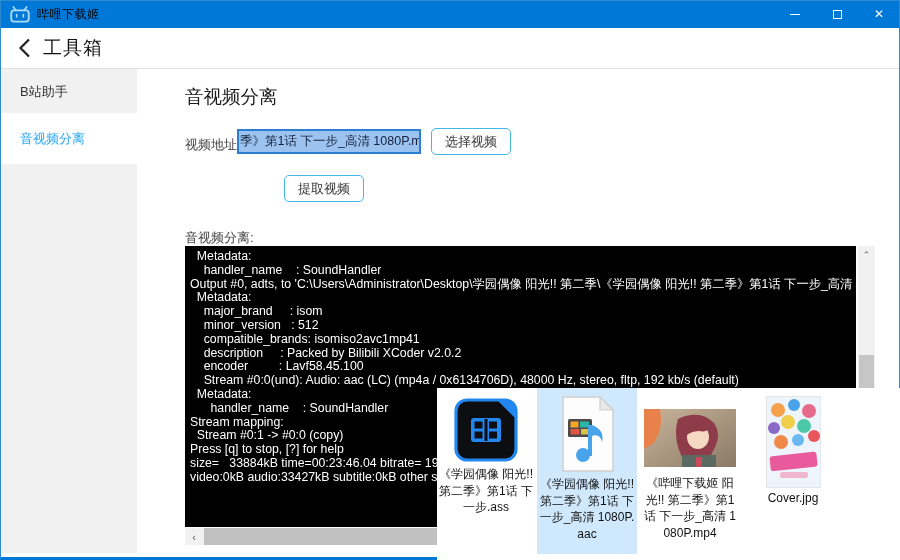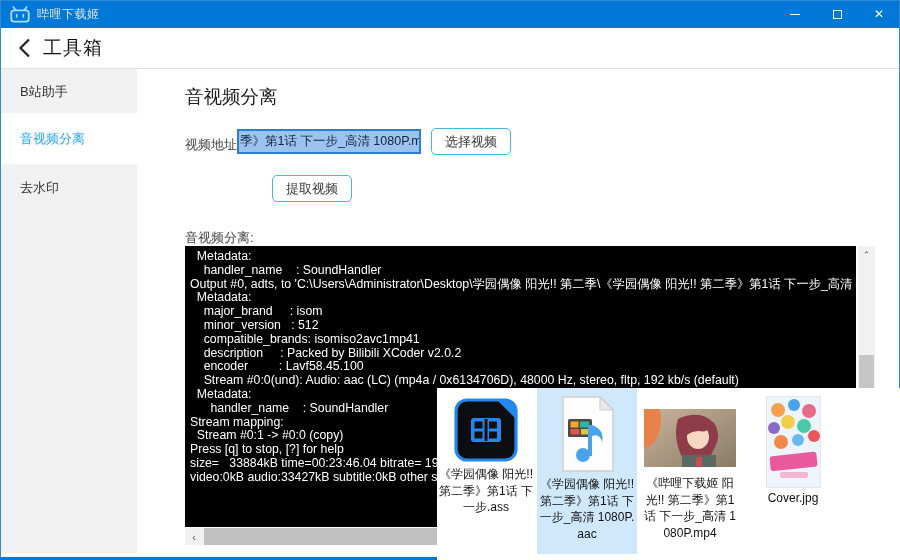--- a/index.html
+++ b/index.html
@@ -14,21 +14,21 @@
   *{margin:0;padding:0;box-sizing:border-box;}
   html,body{background:#555;}
   #window{
     position:relative;width:900px;height:560px;background:#fff;overflow:hidden;
     font-family:"Liberation Sans","DejaVu Sans",sans-serif;color:#222;
   }
   .win-border{position:absolute;inset:0;border:1px solid #2f8ad1;border-bottom:3px solid var(--titlebar);pointer-events:none;z-index:5;}
   
   .titlebar{position:absolute;left:0;top:0;width:900px;height:28px;background:var(--titlebar);display:flex;align-items:center;z-index:2;}
   .tv-icon{margin-left:10px;display:flex;align-items:center;}
-  .app-title{color:#e5e5e5;font-size:12px;margin-left:7px;letter-spacing:.5px;}
+  .app-title{color:#000000;font-size:12px;margin-left:7px;letter-spacing:.5px;}
   .win-controls{position:absolute;right:0;top:0;height:28px;display:flex;}
   .ctrl{width:42px;height:28px;display:flex;align-items:center;justify-content:center;color:#fff;cursor:pointer;}
   .ctrl .min-bar{width:10px;height:1px;background:#fff;display:block;}
   .ctrl .max-box{width:9px;height:9px;border:1px solid #fff;display:block;}
   .ctrl.close{font-size:12px;}
   
   .header{position:absolute;left:0;top:28px;width:900px;height:41px;background:#fff;border-bottom:1px solid #e1e1e1;display:flex;align-items:center;z-index:1;}
   .back-btn{margin-left:18px;display:flex;align-items:center;cursor:pointer;}
   .header-title{font-size:19px;color:#111;margin-left:12px;letter-spacing:1px;}
   
@@ -38,21 +38,21 @@
   .side-item.i1{top:44px;height:51px;background:#fff;color:var(--accent);}
   .side-item.i2{top:95px;height:48px;}
   
   .main-title{position:absolute;left:185px;top:84px;font-size:18.5px;color:#1c1c1c;}
   .field-label{position:absolute;left:185px;top:136px;font-size:13px;color:#444;}
   .input-box{position:absolute;left:237px;top:129px;width:184px;height:25px;border:2px solid #2a7fd4;background:#fff;display:flex;align-items:center;overflow:hidden;cursor:text;}
   .input-box .sel{background:var(--selection);color:#15223c;font-size:12.5px;white-space:nowrap;padding:2px 1px;}
   .btn{position:absolute;height:27px;padding:0 13px;border:1px solid var(--btn-border);border-radius:5px;background:#fff;font-size:13px;color:#333;display:flex;align-items:center;cursor:pointer;font-family:inherit;}
   .btn-choose{left:431px;top:128px;}
   .btn-audio{left:185px;top:175px;}
-  .btn-video{left:272px;top:175px;}
+  .btn-video{left:284px;top:175px;}
   .out-label{position:absolute;left:185px;top:229px;font-size:13px;color:#444;}
   .console{position:absolute;left:185px;top:246px;width:671px;height:281px;background:var(--console-bg);color:#fff;
     font-size:12.3px;line-height:13.8px;padding:4px 0 0 5px;white-space:pre;overflow:hidden;}
   
   .vscroll{position:absolute;left:858px;top:246px;width:17px;height:281px;background:#f1f1f1;}
   .vscroll .arrow{position:absolute;left:0;top:0;width:17px;height:17px;display:flex;align-items:center;justify-content:center;color:#606060;font-size:9px;background:#f1f1f1;cursor:pointer;}
   .vscroll .thumb{position:absolute;left:1px;top:109px;width:15px;height:170px;background:#c6c6c6;cursor:pointer;}
   .hscroll{position:absolute;left:185px;top:528px;width:671px;height:17px;background:#f1f1f1;}
   .hscroll .arrow{position:absolute;left:0;top:0;width:18px;height:17px;display:flex;align-items:center;justify-content:center;color:#606060;font-size:11px;background:#f1f1f1;cursor:pointer;}
   .hscroll .thumb{position:absolute;left:19px;top:0;width:557px;height:17px;background:#c1c1c1;cursor:pointer;}
@@ -104,21 +104,20 @@
       <svg width="13" height="20" viewBox="0 0 13 20">
         <polyline points="11,1.5 2.5,10 11,18.5" fill="none" stroke="#222" stroke-width="2.2"></polyline>
       </svg>
     </span>
     <span class="header-title">工具箱</span>
   </div>
 
   <div class="sidebar">
     <div class="side-item i0">B站助手</div>
     <div class="side-item i1">音视频分离</div>
-    <div class="side-item i2">去水印</div>
   </div>
 
   <div class="main-title">音视频分离</div>
 
   <span class="field-label">视频地址:</span>
   <div class="input-box">
     <span class="sel">季》第1话 下一步_高清 1080P.mp4</span>
   </div>
   <button class="btn btn-choose">选择视频</button>
 

